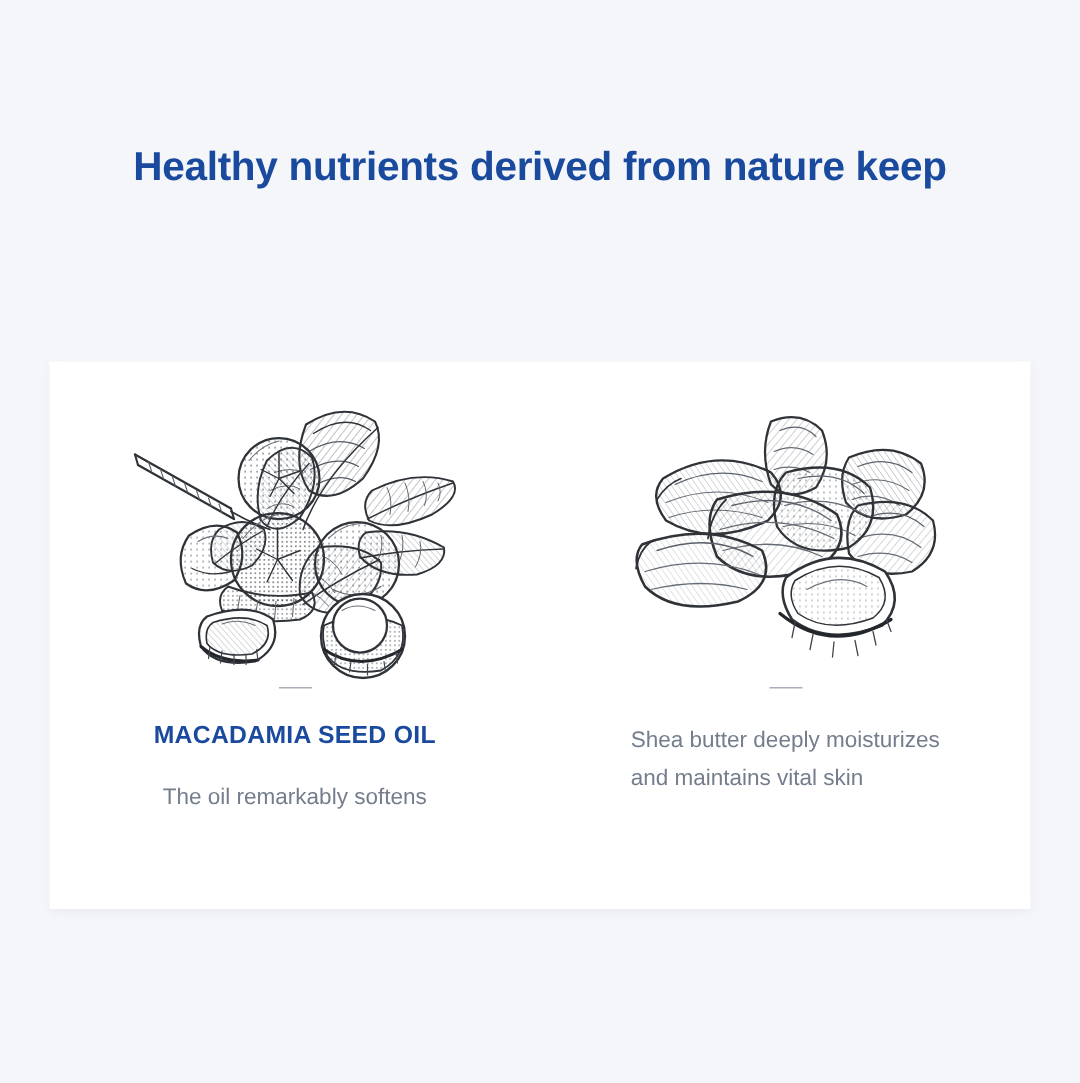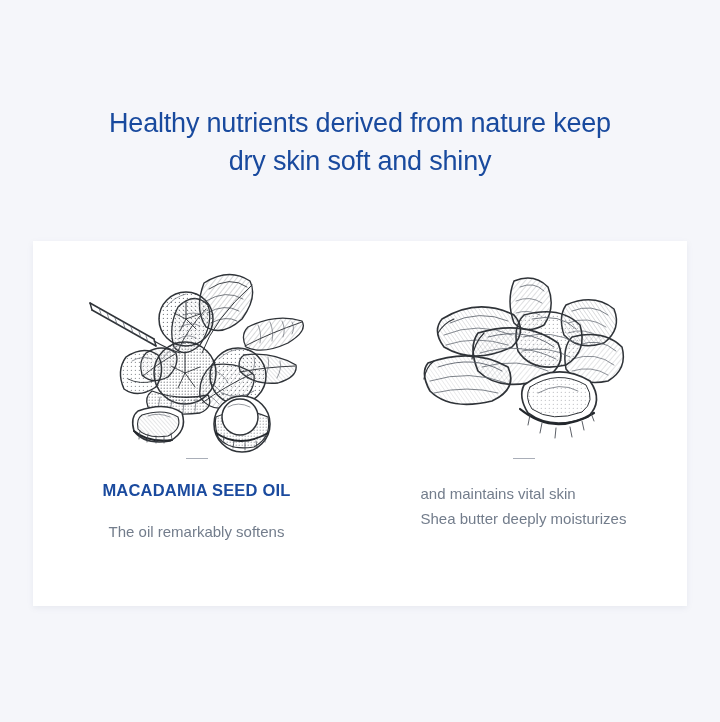--- a/index.html
+++ b/index.html
@@ -12,27 +12,27 @@
   body {
     background: #f5f6fa;
     font-family: "Liberation Sans", sans-serif;
     overflow: hidden;
     position: relative;
   }
 
   
   .headline {
     position: absolute;
-    top: 104px;
+    top: 92px;
     left: 0;
     width: 720px;
     text-align: center;
     color: #194a9e;
     font-size: 27px;
-    font-weight: normal;
+    font-weight: bold;
     line-height: 38px;
     letter-spacing: -0.2px;
   }
   .headline-line { display: block; }
 
   
   .card {
     position: absolute;
     left: 33px;
     top: 241px;
@@ -92,21 +92,20 @@
     line-height: 25px;
     font-weight: normal;
   }
   .desc-line { display: block; }
 </style>
 </head>
 <body>
 
 <div class="headline">
   <span class="headline-line">Healthy nutrients derived from nature keep</span>
-  <span class="headline-line">dry skin soft and shiny</span>
 </div>
 
 <div class="card">
   <div class="columns">
 
     <div class="column">
 
       <div class="illo">
         <svg width="230" height="192" viewBox="0 0 230 192">
           <defs>
@@ -368,19 +367,19 @@
             </g>
 
           </g>
         </svg>
       </div>
 
       <div class="divider"></div>
 
 
       <div class="ingredient-desc">
+        <span class="desc-line">Shea butter deeply moisturizes</span>
         <span class="desc-line">and maintains vital skin</span>
-        <span class="desc-line">Shea butter deeply moisturizes</span>
       </div>
     </div>
 
   </div>
 </div>
 
 </body></html>

